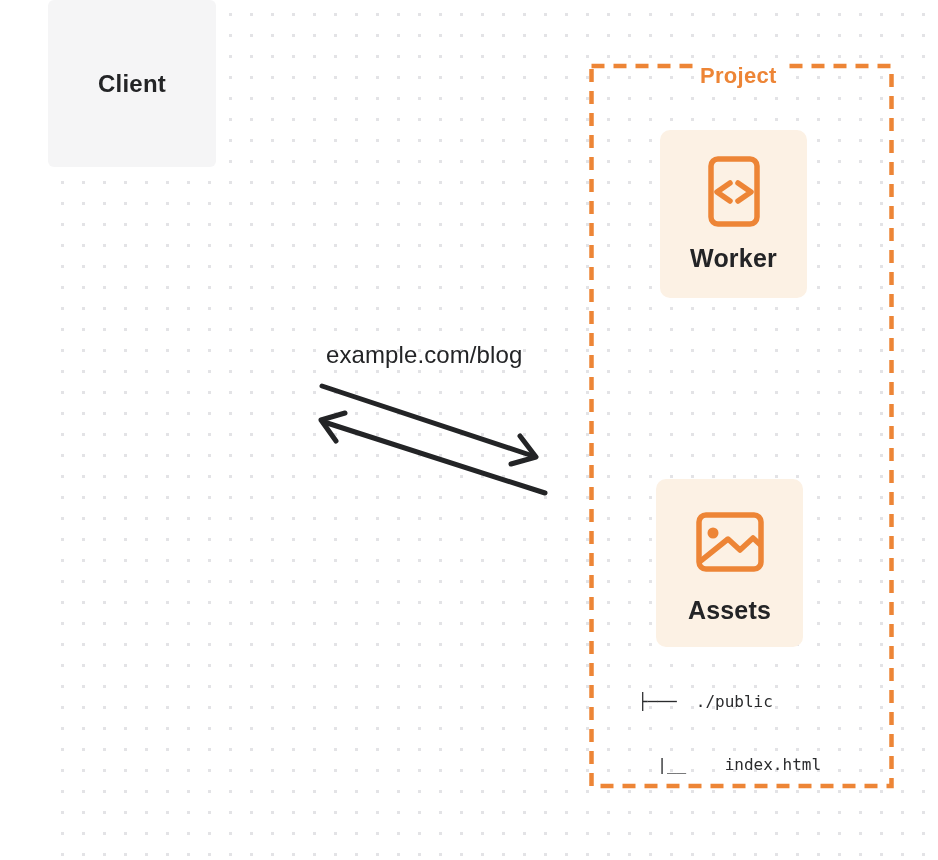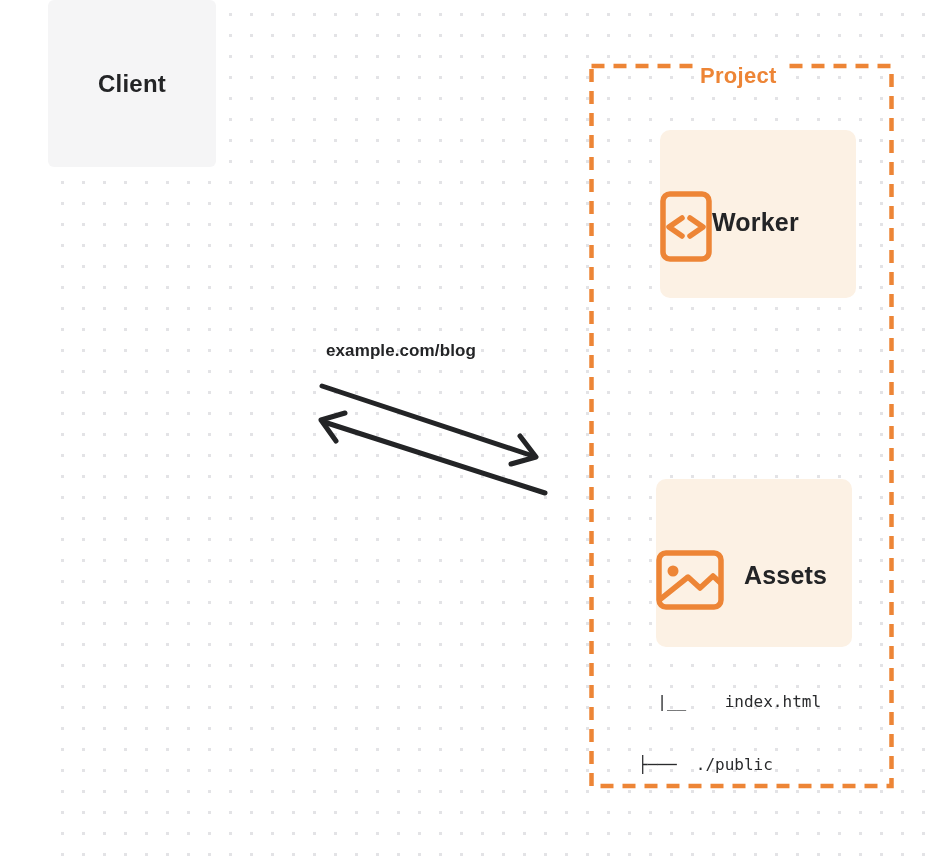--- a/index.html
+++ b/index.html
@@ -10,36 +10,36 @@
     background-size:21px 21px;background-position:4px 4px;
     font-family:"Liberation Sans",sans-serif;color:var(--ink,#232426);margin-left:48px;
   }
   .overlay{position:absolute;inset:0;width:938px;height:860px;}
   .client-box{
     left:62px;top:343px;width:168px;height:167px;background:var(--client-bg,#f5f5f6);
     display:flex;align-items:center;justify-content:center;border-radius:6px;
   }
   .client-box .label{font-size:24px;font-weight:bold;letter-spacing:.2px;}
   .card{
-    position:absolute;width:196px;height:168px;background:var(--card-bg,#fcf1e4);
-    border-radius:10px;display:flex;flex-direction:row;align-items:center;
+    position:absolute;width:147px;height:168px;background:var(--card-bg,#fcf1e4);
+    border-radius:10px;display:flex;flex-direction:column;align-items:center;
     justify-content:flex-start;
   }
   .card-worker{left:612px;top:130px;}
-  .card-assets{left:608px;top:479px;gap:20px;}
+  .card-assets{left:608px;top:479px;}
   .card .icon-wrap{margin-top:25px;height:72px;display:flex;align-items:center;justify-content:center;}
   .card-assets .icon-wrap{margin-top:33px;height:60px;}
   .card .label{font-size:25px;font-weight:bold;margin-top:17px;letter-spacing:.2px;}
   .card-assets .label{margin-top:24px;}
   .project-label{
     position:absolute;left:646px;top:63px;padding:0 6px;background:#ffffff;
     font-size:22px;font-weight:bold;color:var(--orange,#ed8536);letter-spacing:.3px;
   }
   .request-label{
-    position:absolute;left:278px;top:341px;font-size:17px;font-weight:bold;letter-spacing:.1px;
+    position:absolute;left:278px;top:341px;font-size:24px;font-weight:normal;letter-spacing:.1px;
   }
   .file-tree{
     position:absolute;left:590px;top:649px;
     font-family:"DejaVu Sans Mono",monospace;font-size:16px;line-height:21px;
     color:#2a2b2d;white-space:pre;
   }
   .orange-stroke{stroke:var(--orange,#ed8536);}
   .orange-fill{fill:var(--orange,#ed8536);}
   .ink-stroke{stroke:var(--ink,#232426);}
 </style>
@@ -92,18 +92,18 @@
         </defs>
         <rect x="3" y="3" width="62" height="54" rx="7" class="orange-stroke" stroke-width="5.5"></rect>
         <circle cx="17" cy="21" r="5.5" class="orange-fill"></circle>
         <polyline points="1,52 32,27 44,38 57,26 69,37" clip-path="url(#imgClip)" class="orange-stroke" stroke-width="5.5" stroke-linecap="round" stroke-linejoin="round"></polyline>
       </svg>
     </span>
     <span class="label">Assets</span>
   </div>
 
   <div class="file-tree">
+    <div>├───  ./public</div>
     <div>  |__    index.html</div>
-    <div>├───  ./public</div>
     
   </div>
 
 </div>
 
 </body></html>

